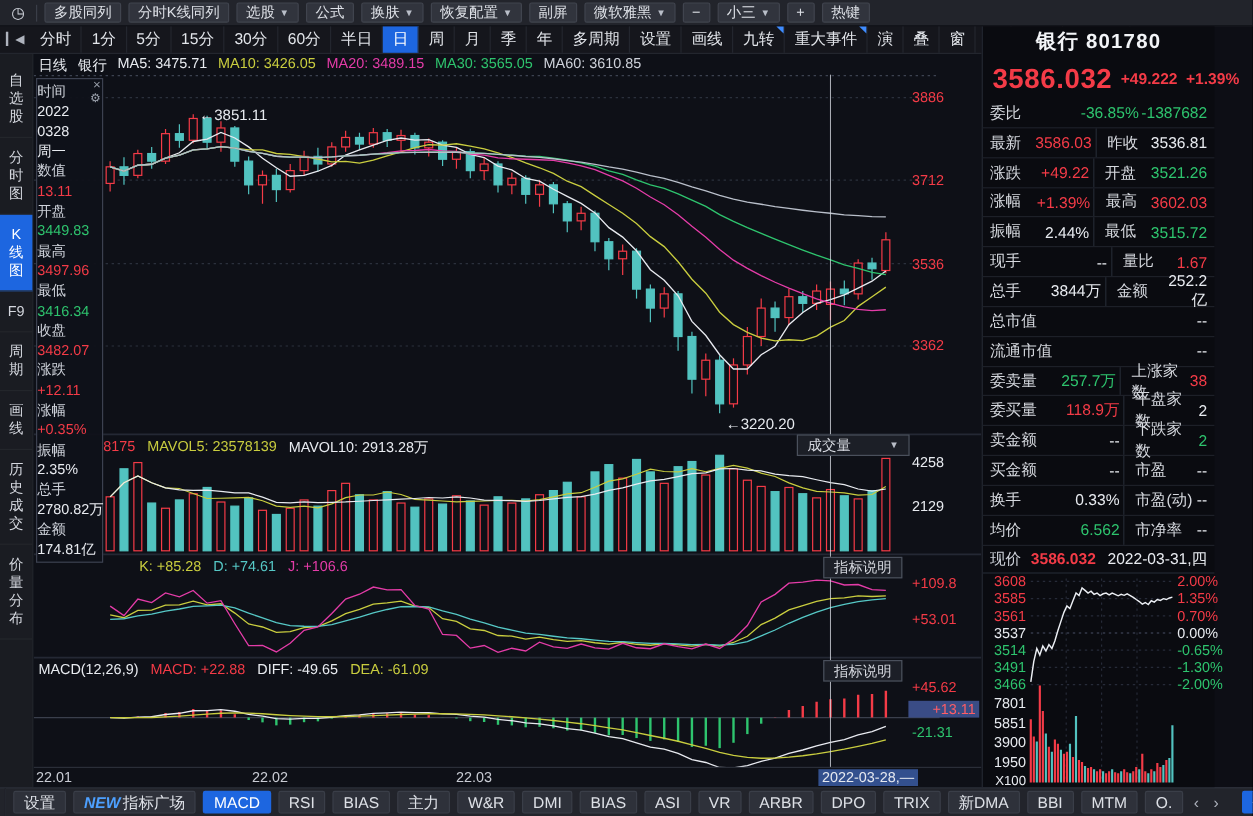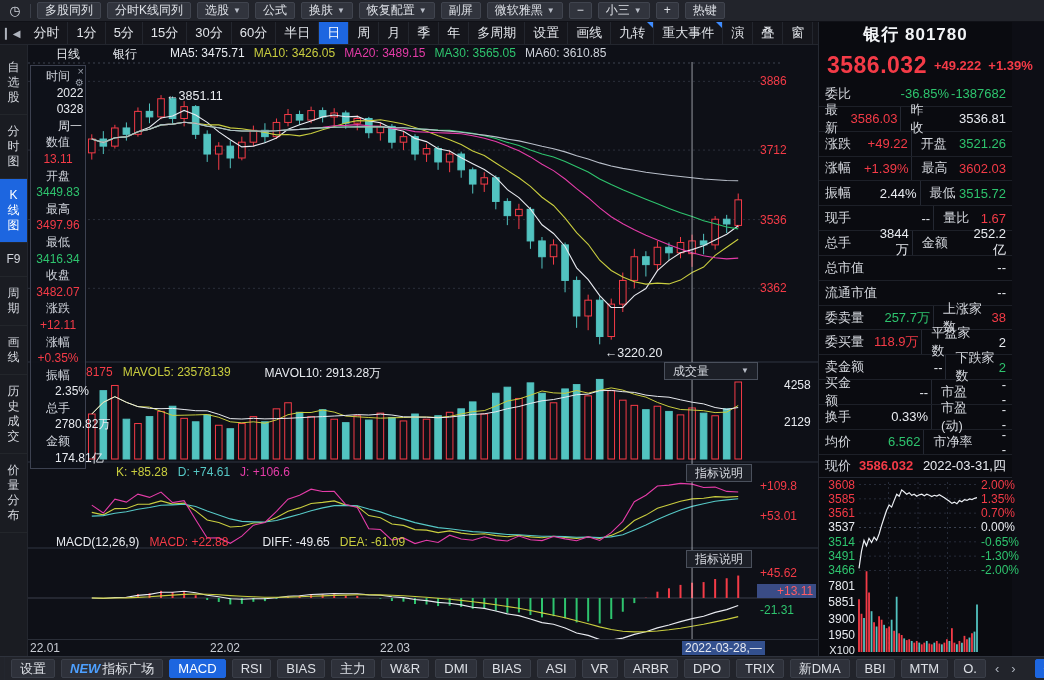--- a/index.html
+++ b/index.html
@@ -22,21 +22,21 @@
   .nav-item.corner::after{content:"";position:absolute;top:0;right:0;border-top:6px solid #3f8cff;border-left:6px solid transparent;}
   
   .chart-row{display:flex;height:611px;}
   .sidebar{width:28px;background:#1a1c22;border-right:1px solid #23262e;display:flex;flex-direction:column;align-items:stretch;padding-top:6px;}
   .sb-item{color:#d4d7de;font-size:12px;text-align:center;padding:9px 0;line-height:15px;border-bottom:1px solid #23262b;}
   .sb-item.sel{background:#1d66e0;color:#fff;}
   
   .chart{position:relative;width:790px;height:611px;background:#0e1017;overflow:hidden;}
   .chart-header{position:absolute;top:1px;left:4px;height:16px;display:flex;gap:9px;font-size:12px;white-space:nowrap;}
   .info-panel{position:absolute;left:2px;top:20px;width:56px;background:rgba(15,17,25,0.94);border:1px solid #3c4150;z-index:5;padding:2px 0;}
-  .ip-row{height:16.6px;line-height:16.6px;text-align:center;font-size:12px;white-space:nowrap;}
+  .ip-row{height:16.6px;line-height:16.6px;text-align:left;font-size:12px;white-space:nowrap;}
   .ip-close{position:absolute;top:0px;right:1px;color:#9aa0ab;font-size:11px;line-height:11px;}
   .ip-gear{position:absolute;top:12px;right:1px;color:#9aa0ab;font-size:10px;line-height:10px;}
   .pane-header{position:absolute;font-size:12px;display:flex;gap:10px;white-space:nowrap;z-index:4;}
   .mini-btn{position:absolute;border:1px solid #4a505c;background:#1c1f27;color:#d5d8df;font-size:12px;height:18px;line-height:16px;padding:0 8px;display:flex;align-items:center;gap:6px;z-index:4;}
   .mini-btn .dd{font-size:8px;color:#b9bec8;}
   .axis-label{position:absolute;left:732px;font-size:12px;white-space:nowrap;z-index:3;}
   .axis-label.hl{background:#3a4c85;color:#ff5d66;padding:0 3px;left:729px;}
   .xaxis{position:absolute;top:594px;left:0;width:790px;height:17px;border-top:1px solid #2a2e38;font-size:12px;color:#c9ccd4;}
   .x-lab{position:absolute;top:1px;}
   .x-lab.hl{background:#33508e;color:#e6e9f0;padding:0 3px;}
@@ -50,21 +50,21 @@
   .rp-row .l1{width:52px;color:#d5d8de;}
   .rp-row .v1{width:56px;text-align:right;}
   .rp-row .l2{width:60px;padding-left:9px;border-left:1px solid #242832;margin-left:3px;color:#d5d8de;height:100%;display:flex;align-items:center;}
   .rp-row .v2{flex:1;text-align:right;}
   .rp-row.full .v1{flex:1;}
   .rp-row.wide .v1{width:72px;}
   .rp-row.wide .v2{flex:1;}
   .rp-now{height:23px;display:flex;align-items:center;gap:8px;padding:0 6px;border-bottom:1px solid #242832;font-size:13px;}
   .rp-now .date{margin-left:auto;}
   
-  .c-r{color:#f43b47;} .c-g{color:#2ec46e;} .c-w{color:#e8ebf0;margin-left:24px;} .c-l{color:#ced2da;}
+  .c-r{color:#f43b47;} .c-g{color:#2ec46e;} .c-w{color:#e8ebf0;} .c-l{color:#ced2da;}
   .c-y{color:#c9cd3f;} .c-m{color:#e43ca8;text-align:right;} .c-c{color:#56c8c6;}
   
   .bottombar{height:24px;background:#22242b;border-top:1px solid #2e323c;display:flex;align-items:center;gap:6px;padding-left:4px;}
   .bb-spacer{width:24px;height:100%;background:#1a1c22;border-right:1px solid #23262e;}
   .bb-btn{background:#2e313a;border:1px solid #3a3e48;border-radius:2px;color:#dde0e6;font-size:13px;line-height:17px;padding:0 8px;white-space:nowrap;}
   .bb-btn.sel{background:#1d66e0;border-color:#1d66e0;color:#fff;}
   .bb-btn .new{color:#4da0ff;font-style:italic;font-weight:bold;margin-right:2px;}
   .bb-arrow{color:#aeb3bd;font-size:13px;padding:0 3px;}
   .bb-tab{margin-left:2px;}
   svg text{font-family:"Liberation Sans","DejaVu Sans",sans-serif;}
@@ -506,21 +506,21 @@
             <span class="dd">▼</span>
           </div>
 
           <div class="pane-header" id="kdj-header" style="top:420px;left:88px">
               <span class="c-y">K: +85.28</span>
               <span class="c-c">D: +74.61</span>
               <span class="c-m">J: +106.6</span>
             </div>
           <div class="mini-btn" style="top:419px;left:658px">指标说明</div>
 
-          <div class="pane-header" id="macd-header" style="top:490px;left:4px">
+          <div class="pane-header" id="macd-header" style="top:506px;left:4px">
               <span class="c-w">MACD(12,26,9)</span>
               <span class="c-r">MACD: +22.88</span>
               <span class="c-w">DIFF: -49.65</span>
               <span class="c-y">DEA: -61.09</span>
             </div>
           <div class="mini-btn" style="top:505px;left:658px">指标说明</div>
 
           <div id="axis-labels">
               <div class="axis-label c-r" style="top: 29px;">3886</div>
               <div class="axis-label c-r" style="top: 98px;">3712</div>

